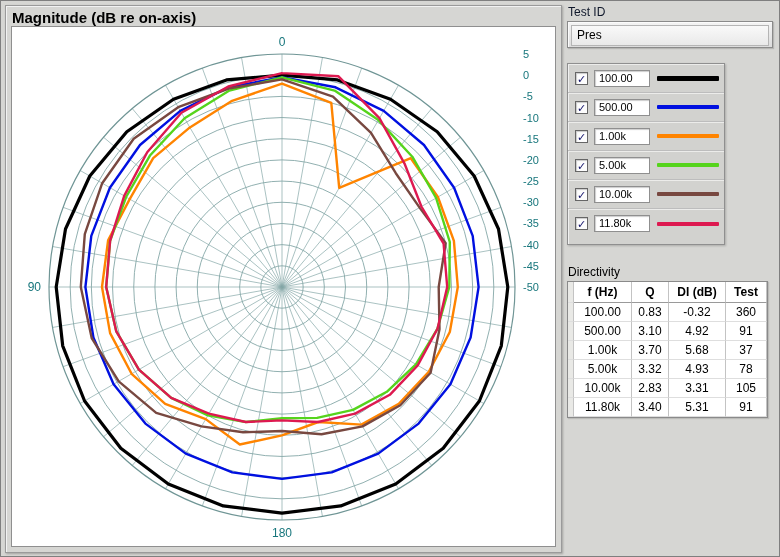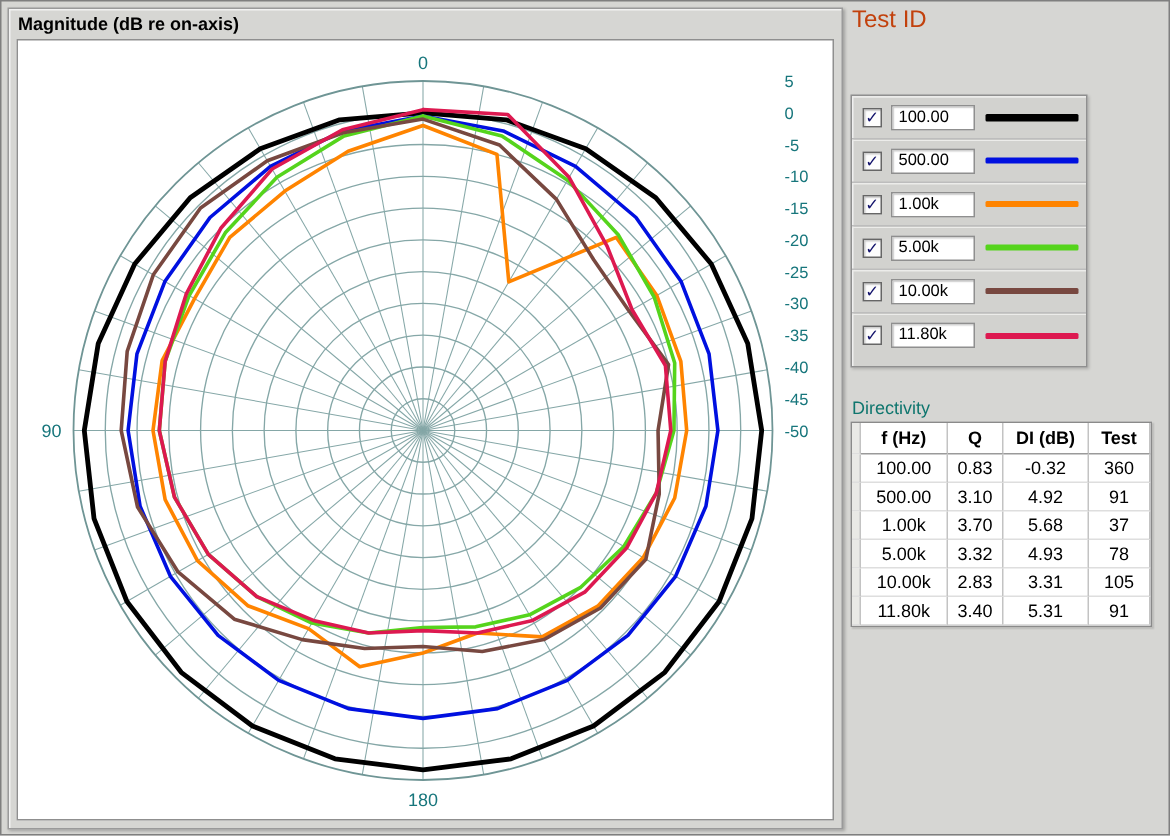--- a/index.html
+++ b/index.html
@@ -5,27 +5,27 @@
   html,body { margin:0; padding:0; }
   body { font-family:"Liberation Sans", sans-serif; }
   .window { position:relative; width:780px; height:557px; background:#d6d6d3;
             border:1px solid #7f7f7f; box-sizing:border-box; overflow:hidden; }
 
   
   .plot-panel { position:absolute; left:4px; top:4px; width:557px; height:548px;
                 background:#d6d6d3; border:1px solid #9a9a9a;
                 box-shadow: inset 1px 1px 0 #f2f2f2, 1px 1px 2px rgba(0,0,0,.25);
                 box-sizing:border-box; }
-  .plot-title { position:absolute; left:6px; top:3px; font-size:12px; font-weight:bold; color:#000; }
+  .plot-title { position:absolute; left:6px; top:3px; font-size:15px; font-weight:bold; color:#000; }
   .plot-area { position:absolute; left:5px; top:20px; width:545px; height:521px;
                background:#ffffff; border:1px solid #8f8f8f; box-sizing:border-box; }
   svg text { font-family:"Liberation Sans", sans-serif; }
 
   
-  .testid-label { position:absolute; left:567px; top:4px; font-size:16px; color:#c2410c; }
+  .testid-label { position:absolute; left:567px; top:4px; font-size:12px; color:#0f172a; }
   .testid-box { position:absolute; left:566px; top:20px; width:206px; height:27px;
                 border:1px solid #8a8a8a; background:linear-gradient(#f4f4f4,#dcdcdc);
                 box-shadow: inset 1px 1px 0 #fbfbfb, 1px 1px 1px rgba(0,0,0,.15);
                 box-sizing:border-box; }
   .testid-box .val { display:block; margin:3px; height:19px; line-height:19px;
                      padding-left:5px; font-size:12px; color:#000;
                      background:linear-gradient(#f9f9f9,#e9e9e9);
                      border:1px solid #b5b5b5; }
 
   .legend-panel { position:absolute; left:566px; top:62px; width:158px; height:182px;
@@ -39,21 +39,21 @@
   .checkbox { width:13px; height:13px; background:#fdfdfd; border:1px solid #666;
               box-shadow: inset 1px 1px 1px rgba(0,0,0,.2);
               font-size:11px; line-height:12px; text-align:center; color:#10106a;
               box-sizing:border-box; cursor:default; }
   .freq-box { margin-left:6px; width:56px; height:17px; background:#fff;
               border:1px solid #8f8f8f; box-shadow: inset 1px 1px 1px rgba(0,0,0,.2);
               font-size:11px; line-height:15px; padding-left:4px; color:#000;
               box-sizing:border-box; overflow:hidden; white-space:nowrap; }
   .legend-line { margin-left:7px; width:62px; height:4px; border-radius:1px; }
 
-  .directivity-label { position:absolute; left:567px; top:264px; font-size:12px; color:#0f766e; }
+  .directivity-label { position:absolute; left:567px; top:264px; font-size:12px; color:#000000; }
   .directivity-table { position:absolute; left:566px; top:280px; background:#fff;
                        border:1px solid #8a8a8a; box-shadow: 1px 1px 1px rgba(0,0,0,.12); }
   .trow { display:flex; height:19px; }
   .trow.thead { height:21px; font-weight:bold; }
   .trow.thead .tcell { border-bottom:1px solid #9a9a9a; line-height:20px; }
   .tcell { font-size:12px; line-height:18px; text-align:center; color:#000;
            border-right:1px solid #c3c3c3; border-bottom:1px solid #dedede;
            box-sizing:border-box; overflow:hidden; }
   .tstub { width:6px; background:#e9e9e6; border-right:1px solid #c3c3c3;
            border-bottom:1px solid #dedede; box-sizing:border-box; }
@@ -134,20 +134,23 @@
           <polyline points="270.0,50.3 216.5,60.3 168.3,83.9 128.0,118.0 97.9,160.7 79.3,208.9 73.4,260.0 81.4,310.5 101.6,357.2 133.4,396.6 173.8,426.6 220.3,445.4 270.0,451.9 319.7,445.4 366.2,426.6 406.6,396.6 438.4,357.2 458.6,310.5 466.6,260.0 460.7,208.9 442.1,160.7 412.0,118.0 371.7,83.9 323.5,60.3 270.0,50.3" fill="none" stroke="#0010e0" stroke-width="2.4" stroke-linejoin="round" stroke-linecap="round"></polyline>
           <polyline points="270.0,56.7 220.1,73.8 177.9,100.4 141.2,131.2 117.7,172.1 96.1,213.4 90.0,260.0 98.1,306.1 119.6,346.8 153.2,376.8 193.7,392.1 227.8,417.5 270.0,408.3 306.2,395.0 349.4,397.6 386.8,376.8 416.8,344.7 437.8,305.0 445.8,260.0 441.9,213.9 425.9,170.0 398.8,131.2 327.2,160.9 319.3,75.9 270.0,56.7" fill="none" stroke="#ff8400" stroke-width="2.4" stroke-linejoin="round" stroke-linecap="round"></polyline>
           <polyline points="270.0,50.3 217.4,63.6 172.6,91.2 138.2,128.2 114.1,170.0 98.1,213.9 94.2,260.0 104.3,304.4 126.9,342.6 159.2,370.8 195.9,388.4 233.8,395.0 270.0,391.3 305.1,390.9 341.0,382.9 374.8,364.8 403.9,337.3 425.5,301.7 437.3,260.0 437.8,215.0 424.1,171.0 400.3,129.7 366.4,93.1 322.6,63.6 270.0,50.3" fill="none" stroke="#55d41c" stroke-width="2.4" stroke-linejoin="round" stroke-linecap="round"></polyline>
           <polyline points="270.0,52.4 216.8,61.5 166.2,80.2 121.7,111.7 90.2,156.2 72.8,207.2 68.8,260.0 79.7,311.0 106.7,354.3 144.2,385.8 189.5,399.4 231.1,405.3 270.0,404.0 309.5,407.3 350.5,399.4 388.3,378.3 418.6,345.8 427.5,302.2 426.7,260.0 433.7,216.1 407.6,180.6 383.8,146.2 359.0,105.9 321.0,69.7 270.0,52.4" fill="none" stroke="#784840" stroke-width="2.4" stroke-linejoin="round" stroke-linecap="round"></polyline>
           <polyline points="270.0,46.1 216.3,59.5 169.4,85.7 135.2,125.2 112.2,168.9 98.1,213.9 94.2,260.0 104.3,304.4 126.9,342.6 159.2,370.8 196.9,386.6 233.8,395.0 270.0,393.4 306.2,395.0 343.1,386.6 377.8,367.8 405.7,338.4 425.5,301.7 435.2,260.0 431.6,216.7 409.4,179.5 392.8,137.2 367.4,91.2 326.5,49.3 270.0,46.1" fill="none" stroke="#dd1950" stroke-width="2.4" stroke-linejoin="round" stroke-linecap="round"></polyline>
         </svg>
     </div>
   </div>
 
   <div class="testid-label">Test ID</div>
+  <div class="testid-box">
+    <span class="val">Pres</span>
+  </div>
 
   <div class="legend-panel">
       <div class="legend-row">
         <div class="checkbox">✓</div>
         <div class="freq-box">100.00</div>
         <div class="legend-line" style="background: rgb(0, 0, 0); height: 5px;"></div>
       </div>
       <div class="legend-row">
         <div class="checkbox">✓</div>
         <div class="freq-box">500.00</div>

